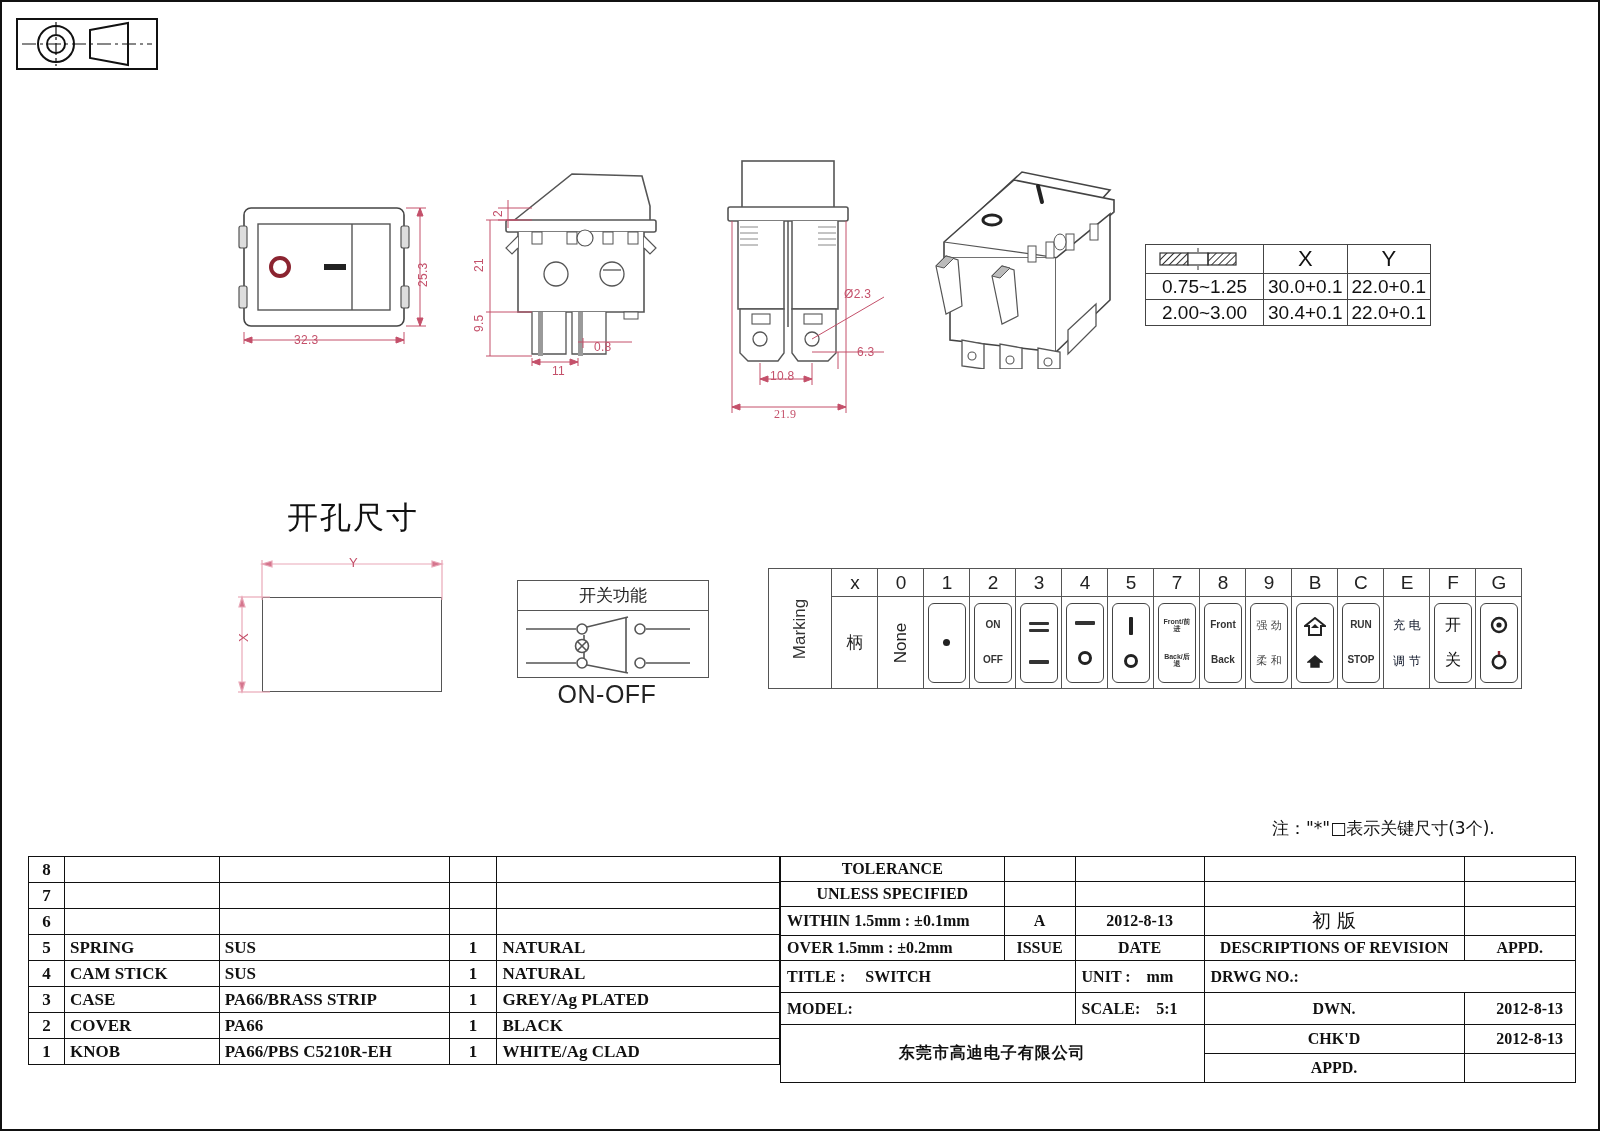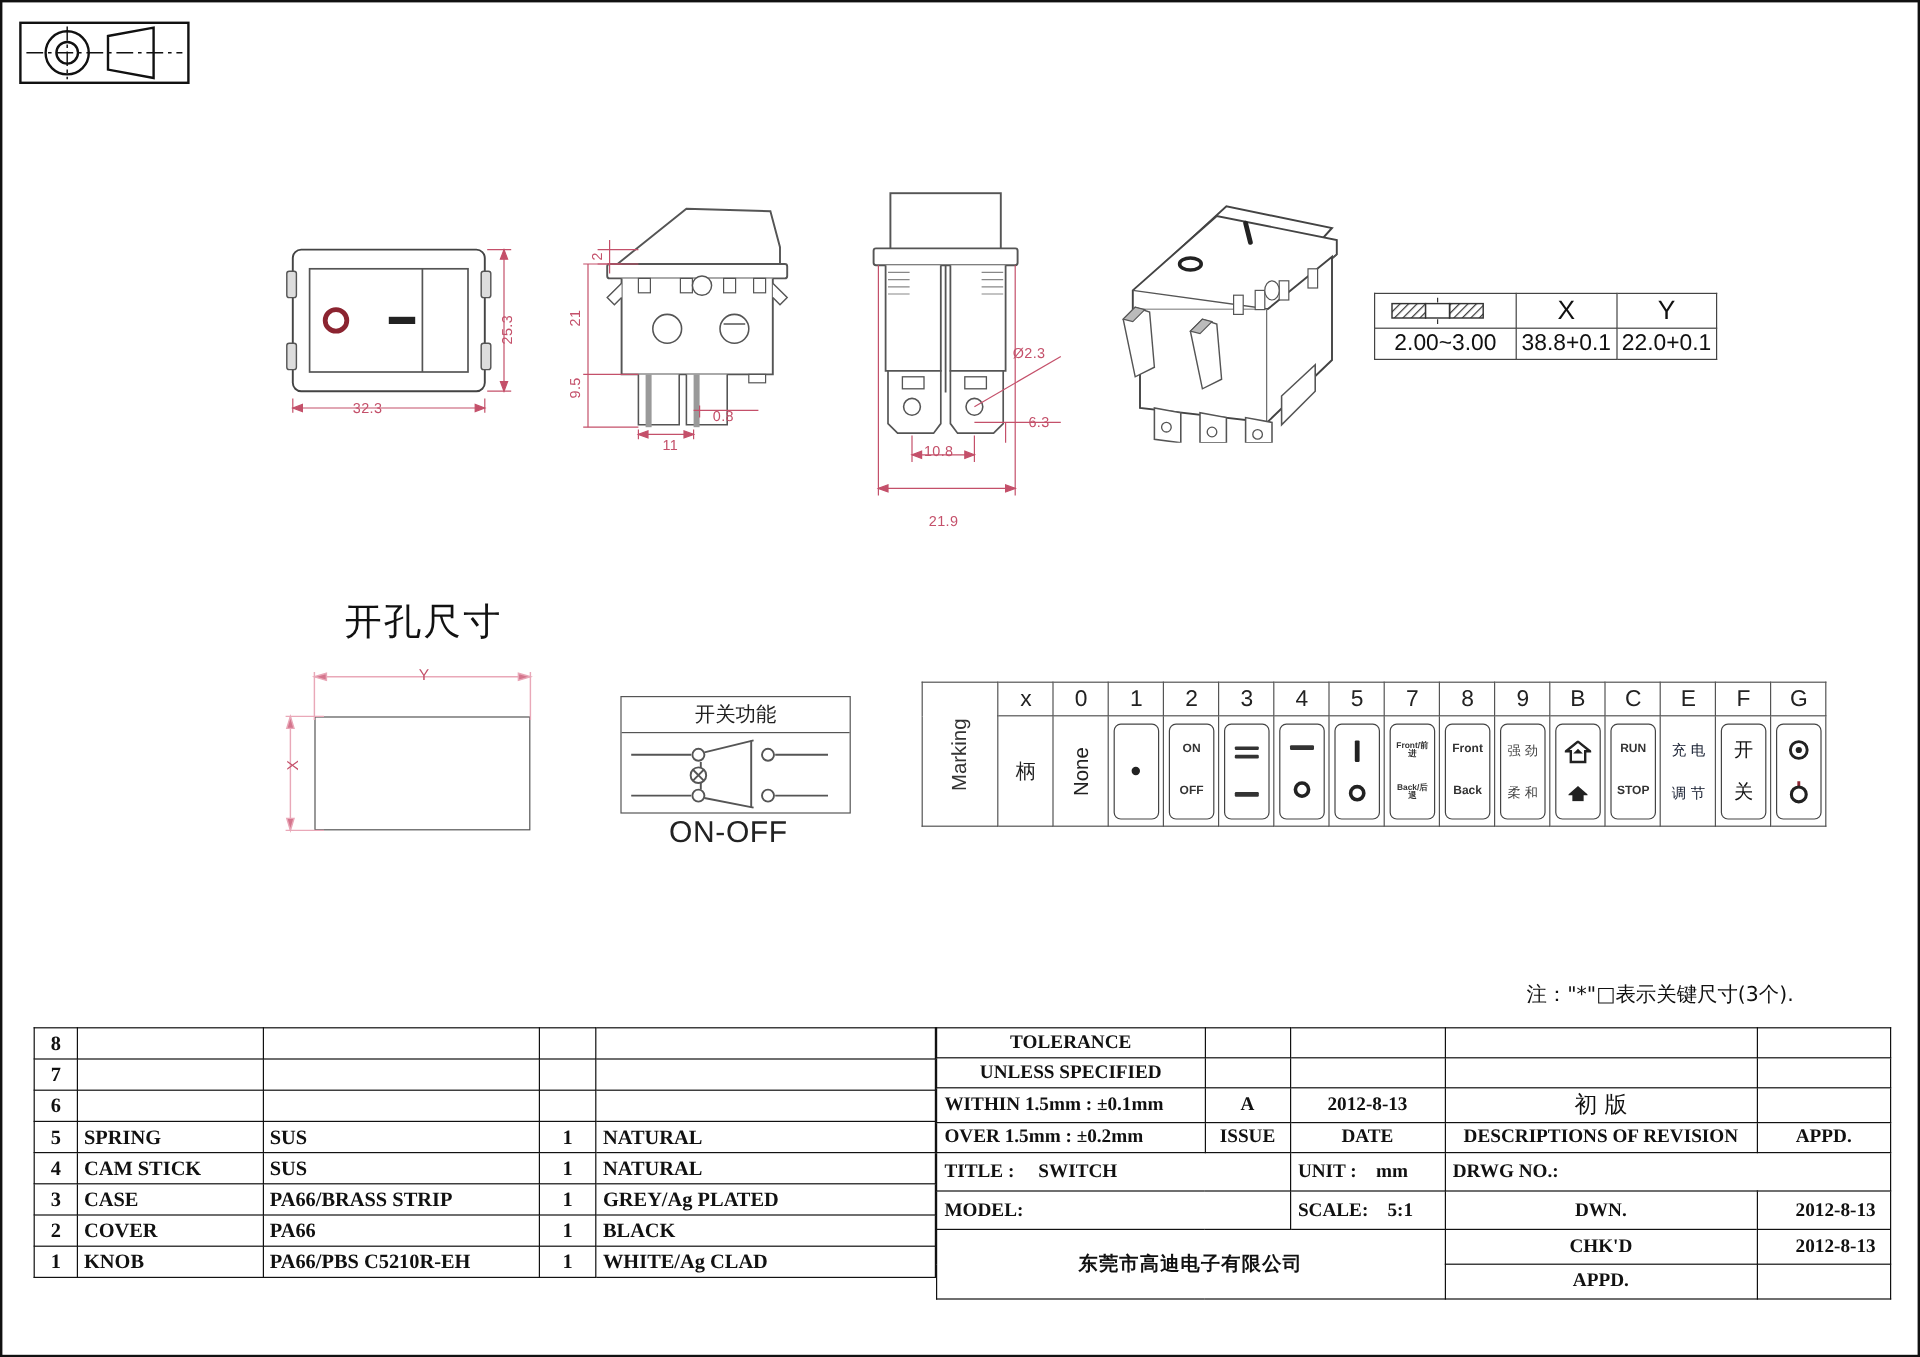--- a/index.html
+++ b/index.html
@@ -296,21 +296,21 @@
         <line x1="134" y1="64" x2="134" y2="256"></line>
         <line x1="20" y1="250" x2="134" y2="250"></line>
         <polygon points="20,250 28,247 28,253" fill="#c4506a"></polygon>
         <polygon points="134,250 126,247 126,253" fill="#c4506a"></polygon>
       </g>
     </svg>
   </div>
   <div class="dimtxt" style="left:842px;top:285px;">Ø2.3</div>
   <div class="dimtxt" style="left:855px;top:343px;">6.3</div>
   <div class="dimtxt" style="left:768px;top:367px;">10.8</div>
-  <div class="dimtxt" style="left:772px;top:425px;">21.9</div>
+  <div class="dimtxt" style="left:772px;top:405px;font-family:Liberation Serif, serif;">21.9</div>
 
   <div style="position:absolute;left:912px;top:152px;">
     <svg width="205" height="215" viewBox="0 0 205 215">
 
       <path d="M38 82 L108 18 L196 36 L142 96 Z" fill="#fff" stroke="#444" stroke-width="1.6"></path>
 
       <path d="M30 88 L100 26 L200 46 L200 58 L146 104 L30 104 Z" fill="#fff" stroke="#444" stroke-width="1.6"></path>
       <path d="M30 88 L146 104 L200 58" fill="none" stroke="#555" stroke-width="1.2"></path>
 
       <path d="M36 104 L36 186 L142 198 L142 104" fill="#fff" stroke="#444" stroke-width="1.6"></path>
@@ -355,22 +355,27 @@
           <line x1="48" y1="18" x2="48" y2="22" stroke="#333" stroke-width="1"></line>
           <rect x="10" y="5" width="28" height="12" fill="url(#hatch)" stroke="#333" stroke-width="1.2"></rect>
           <rect x="38" y="5" width="20" height="12" fill="#fff" stroke="#333" stroke-width="1.2"></rect>
           <rect x="58" y="5" width="28" height="12" fill="url(#hatch)" stroke="#333" stroke-width="1.2"></rect>
         </svg>
       </th>
       <th>X</th>
       <th>Y</th>
     </tr>
     <tr>
+      <td>0.75~1.25</td>
+      <td>30.0+0.1</td>
+      <td>22.0+0.1</td>
+    </tr>
+    <tr>
       <td>2.00~3.00</td>
-      <td>38.8+0.1</td>
+      <td>30.4+0.1</td>
       <td>22.0+0.1</td>
     </tr>
   </tbody>
     </table>
 
   <div class="cut-title cn">开孔尺寸</div>
   <div class="cut-rect"></div>
   <svg style="position:absolute;left:228px;top:540px;" width="230" height="170" viewBox="0 0 230 170">
     <g stroke="#e9a8b8" stroke-width="1.2">
       <line x1="32" y1="18" x2="32" y2="58"></line>

